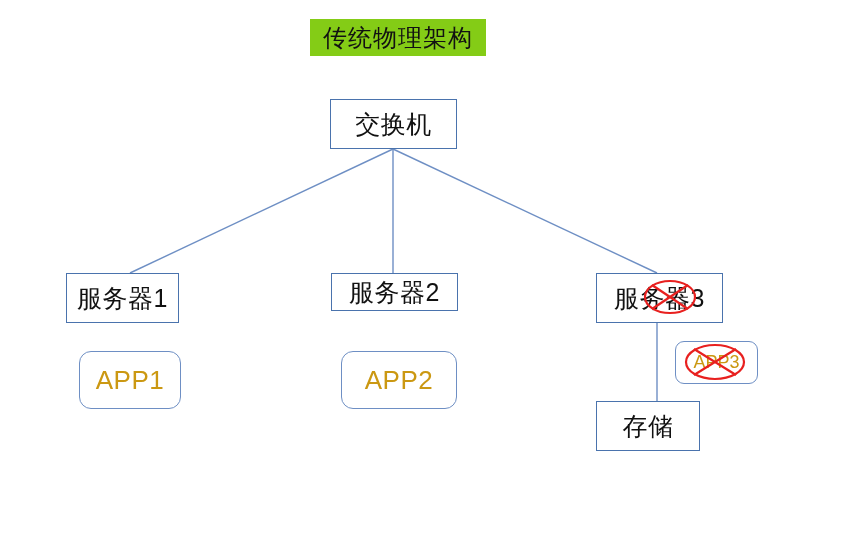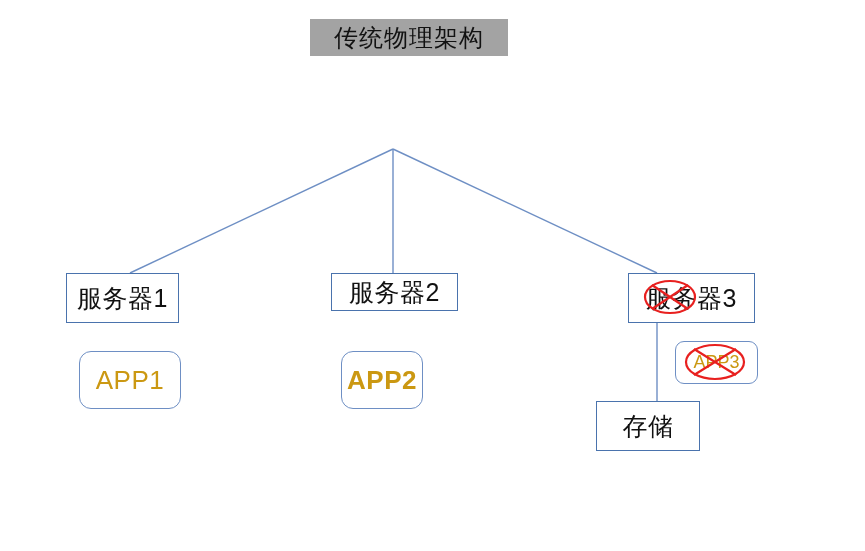--- a/index.html
+++ b/index.html
@@ -51,23 +51,23 @@
   .app-small {
     border: 1.3px solid #6e8fc4;
     border-radius: 9px;
     color: #cb9812;
     font-size: 18px;
   }
   #title-banner {
     position: absolute;
     left: 310px;
     top: 19px;
-    width: 198px;
+    width: 176px;
     height: 37px;
-    background: #a3a3a3;
+    background: #84cc16;
     display: flex;
     align-items: center;
     justify-content: center;
     color: #121212;
     font-size: 24px;
     letter-spacing: 1px;
   }
   .overlay-mark {
     position: absolute;
     pointer-events: none;
@@ -82,38 +82,41 @@
     <span>传统物理架构</span>
   </div>
 
   <svg id="edges" viewBox="0 0 865 551">
     <line x1="393" y1="149" x2="130" y2="273" stroke="#6e8fc4" stroke-width="1.4"></line>
     <line x1="393" y1="149" x2="393" y2="273" stroke="#6e8fc4" stroke-width="1.4"></line>
     <line x1="393" y1="149" x2="657" y2="273" stroke="#6e8fc4" stroke-width="1.4"></line>
     <line x1="657" y1="323" x2="657" y2="401" stroke="#6e8fc4" stroke-width="1.4"></line>
   </svg>
 
+  <div class="node box" style="left:330px; top:99px; width:127px; height:50px;">
+    <span>交换机</span>
+  </div>
 
   <div class="node box" style="left:66px; top:273px; width:113px; height:50px;">
     <span>服务器1</span>
   </div>
 
   <div class="node box" style="left:331px; top:273px; width:127px; height:38px;">
     <span>服务器2</span>
   </div>
 
-  <div class="node box" style="left:596px; top:273px; width:127px; height:50px;margin-left:32px;">
+  <div class="node box" style="left:596px; top:273px; width:127px; height:50px;">
     <span>服务器3</span>
   </div>
 
   <div class="node app" style="left:79px; top:351px; width:102px; height:58px;">
     <span>APP1</span>
   </div>
 
-  <div class="node app" style="left:341px; top:351px; width:82px; height:58px;font-weight:bold;">
+  <div class="node app" style="left:341px; top:351px; width:116px; height:58px;">
     <span>APP2</span>
   </div>
 
   <div class="node app-small" style="left:675px; top:341px; width:83px; height:43px;">
     <span>APP3</span>
   </div>
 
   <div class="node box" style="left:596px; top:401px; width:104px; height:50px;">
     <span>存储</span>
   </div>

